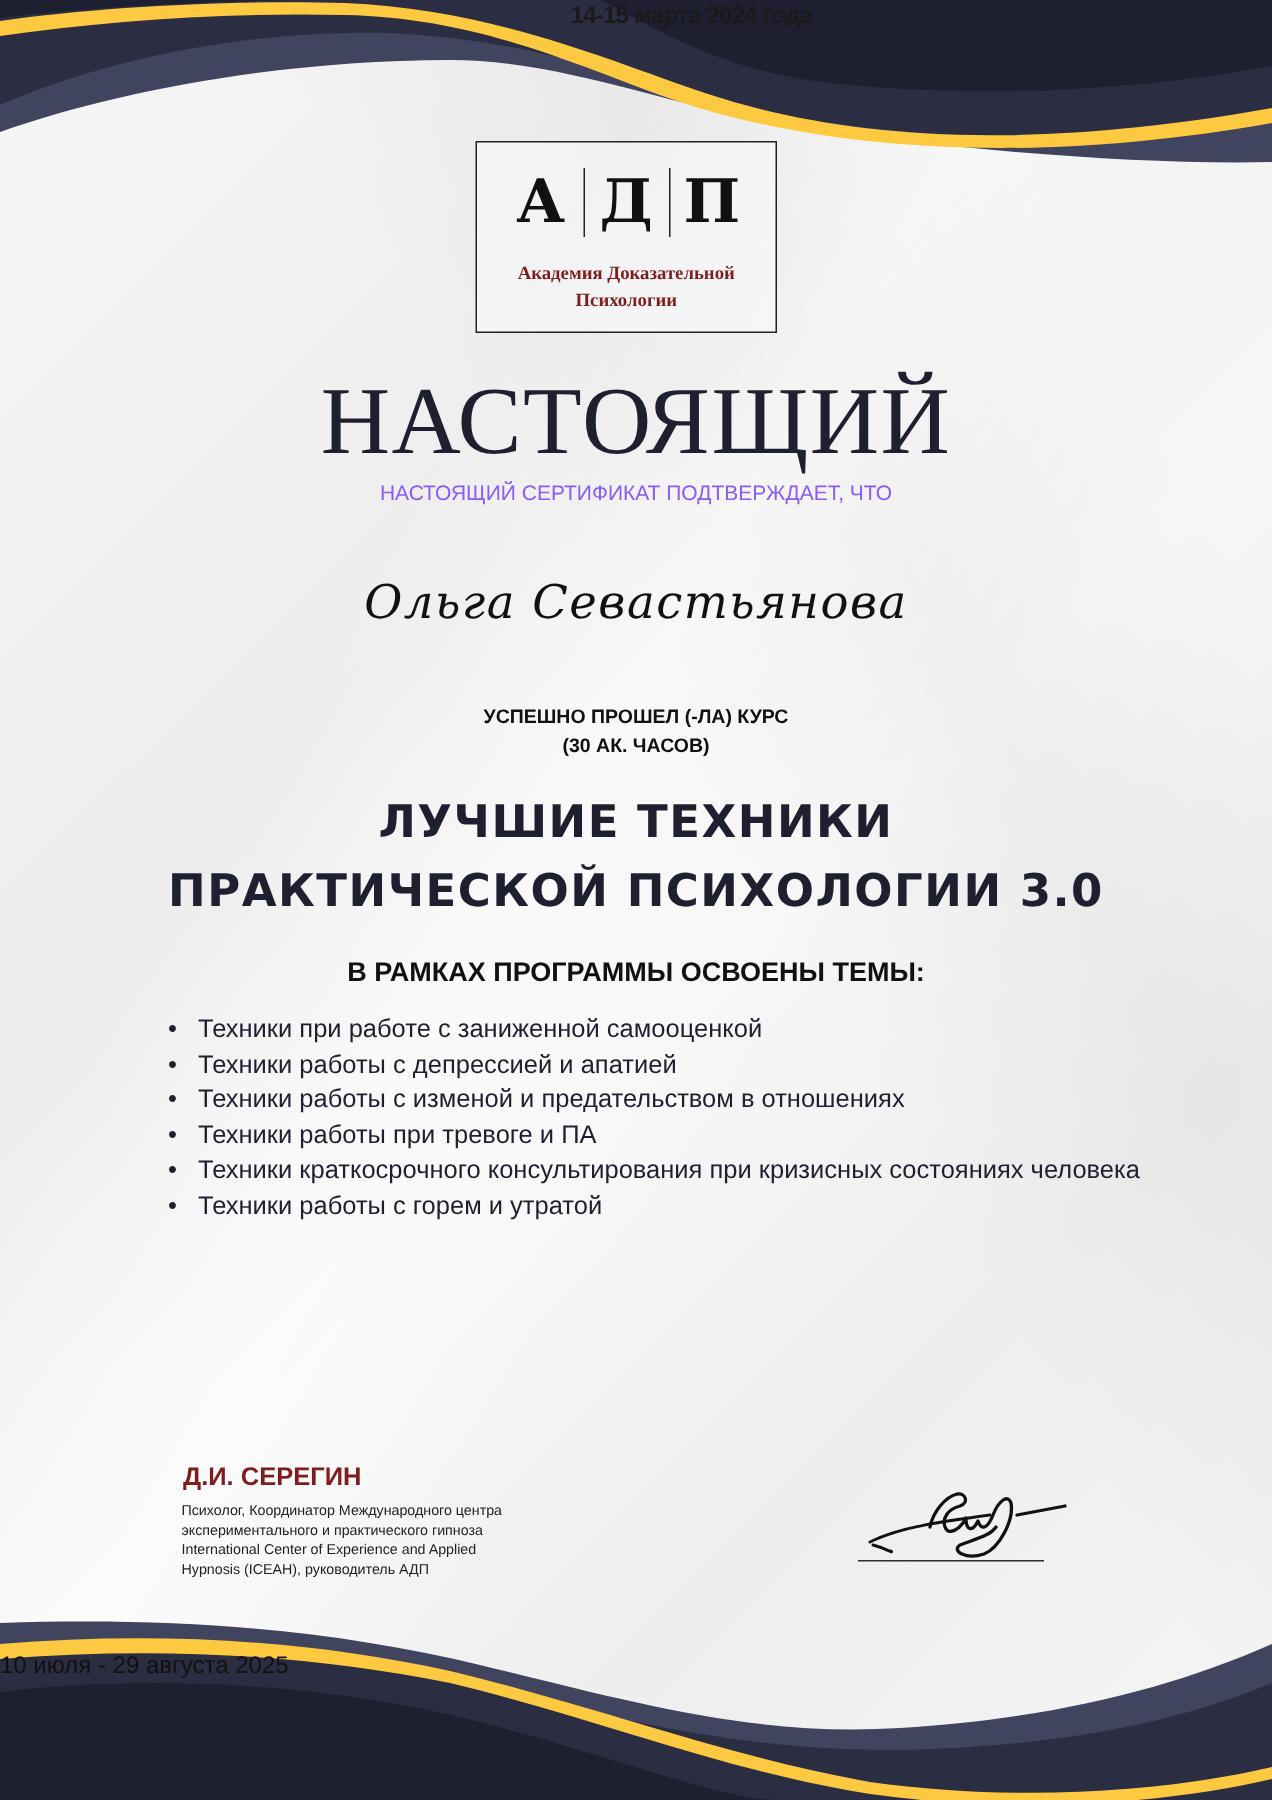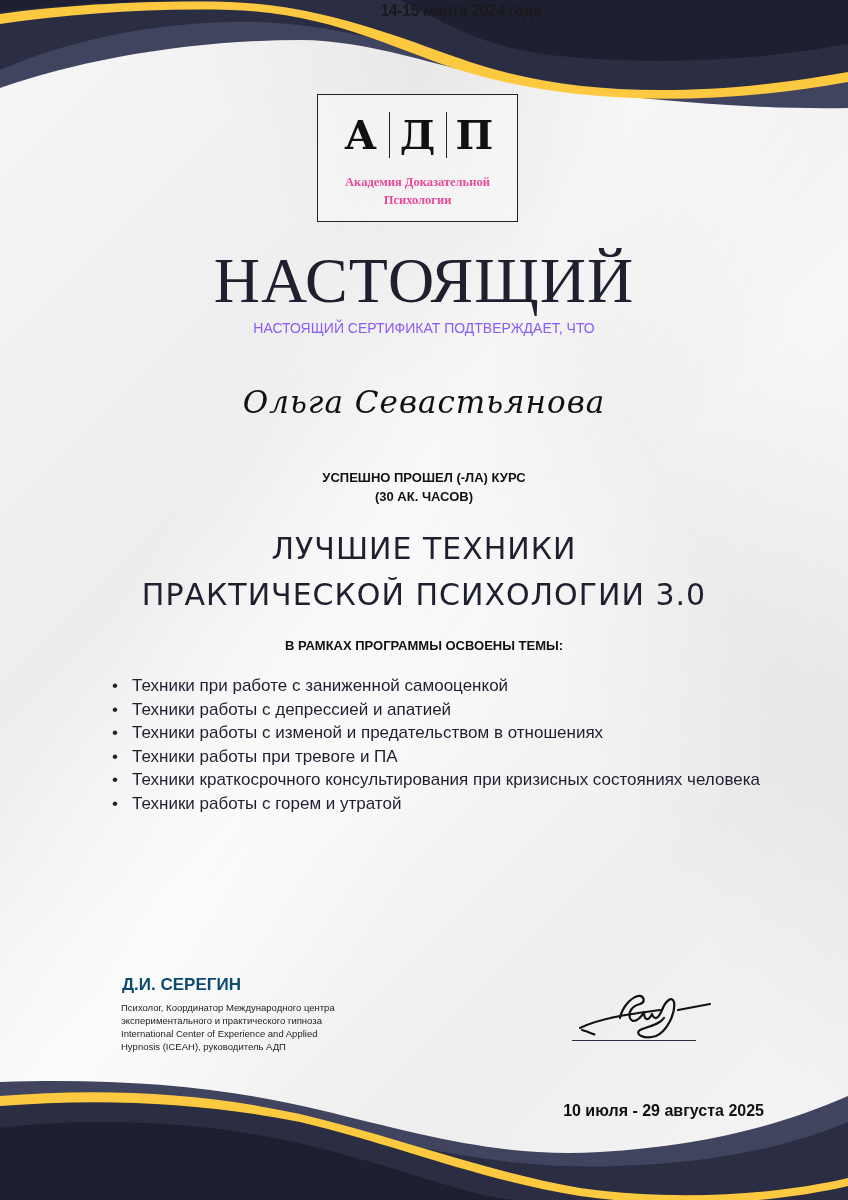--- a/index.html
+++ b/index.html
@@ -12,35 +12,35 @@
       linear-gradient(60deg, rgba(0,0,0,0) 55%, rgba(0,0,0,0.03) 70%, rgba(0,0,0,0) 85%); }
   svg.wave { position:absolute; left:0; width:848px; }
   .top-wave { top:0; height:130px; }
   .bottom-wave { bottom:0; height:130px; }
   .top-date { position:absolute; top:0; left:0; width:848px; text-align:center;
     font-family:"Liberation Sans", sans-serif; font-weight:bold; font-size:16px; color:#1a1a1a; letter-spacing:-0.5px; line-height:22px;padding-left:37px; }
   .logo { position:absolute; left:317px; top:94px; width:201px; height:128px; border:1.5px solid #222; box-sizing:border-box; background:rgba(255,255,255,0.4); }
   .logo-letters { position:absolute; top:16px; left:0; width:100%; display:flex; justify-content:center; align-items:center; font-family:"DejaVu Serif", serif; font-weight:bold; font-size:40px; color:#111; }
   .logo-letters span.l { width:44px; text-align:center; }
   .logo-letters span.sep { width:1px; height:46px; background:#222; margin:0 6px; }
-  .logo-sub { position:absolute; top:78px; left:0; width:100%; text-align:center; font-family:"Liberation Serif", serif; font-weight:bold; font-size:12.5px; line-height:18px; color:#ec4899; }
+  .logo-sub { position:absolute; top:78px; left:0; width:100%; text-align:center; font-family:"Liberation Serif", serif; font-weight:bold; font-size:12.5px; line-height:18px; color:#7f1d1d; }
   .title { position:absolute; top:246px; left:0; width:848px; text-align:center; font-family:"Liberation Serif", serif; font-size:64px; color:#1e2030; letter-spacing:1px; line-height:70px; }
   .subtitle { position:absolute; top:320px; left:0; width:848px; text-align:center; font-family:"Liberation Sans", sans-serif; font-size:14px; color:#8b5cf6; }
   .recipient { position:absolute; top:384px; left:0; width:848px; text-align:center; font-family:"DejaVu Serif", serif; font-style:italic; font-size:31px; color:#111; letter-spacing:1px; }
   .completed { position:absolute; top:468px; left:0; width:848px; text-align:center; font-family:"Liberation Sans", sans-serif; font-weight:bold; font-size:13px; line-height:19px; color:#111; }
-  .course { position:absolute; top:526px; left:0; width:848px; text-align:center; font-family:"DejaVu Sans", sans-serif; font-weight:normal; font-size:30px; line-height:46px; color:#1e2030; letter-spacing:1px; }
-  .topics-head { position:absolute; top:638px; left:0; width:848px; text-align:center; font-family:"Liberation Sans", sans-serif; font-weight:bold; font-size:13px; color:#111; }
+  .course { position:absolute; top:526px; left:0; width:848px; text-align:center; font-family:"DejaVu Sans", sans-serif; font-weight:bold; font-size:30px; line-height:46px; color:#1e2030; letter-spacing:1px; }
+  .topics-head { position:absolute; top:638px; left:0; width:848px; text-align:center; font-family:"Liberation Sans", sans-serif; font-weight:bold; font-size:18px; color:#111; }
   .topics { position:absolute; top:674px; left:112px; width:660px; margin:0; padding:0 0 0 20px; list-style:none; font-family:"Liberation Sans", sans-serif; font-size:17px; line-height:23.5px; color:#1e2030; }
   .topics li { position:relative; }
   .topics li::before { content:"•"; position:absolute; left:-20px; }
-  .signer-name { position:absolute; top:975px; left:122px; font-family:"Liberation Sans", sans-serif; font-weight:bold; font-size:17px; color:#0c4a6e; }
+  .signer-name { position:absolute; top:975px; left:122px; font-family:"Liberation Sans", sans-serif; font-weight:bold; font-size:17px; color:#7f1d1d; }
   .signer-desc { position:absolute; top:1001px; left:121px; width:220px; font-family:"Liberation Sans", sans-serif; font-size:9.5px; line-height:13px; color:#222; }
   .signature { position:absolute; left:560px; top:970px; width:180px; height:80px; }
   .sig-line { position:absolute; left:572px; top:1040px; width:124px; height:1px; background:#2a2d45; }
-  .bottom-date { position:absolute; top:1102px; left:0; width:764px; text-align:right; font-family:"Liberation Sans", sans-serif; font-weight:bold; font-size:16px; color:#111; z-index:3; }
+  .bottom-date { position:absolute; top:1102px; left:0; width:764px; text-align:left; font-family:"Liberation Sans", sans-serif; font-weight:normal; font-size:16px; color:#111; z-index:3; }
 </style>
 </head>
 <body>
 
 <div class="bg-sheen"></div>
 
 <svg class="wave top-wave" viewBox="0 0 848 130" preserveAspectRatio="none">
   <path d="M0,0 H848 V108 C760,110 640,100 540,86 C460,76 380,40 300,40 C190,40 80,60 0,88 Z" fill="#40445f"></path>
   <path d="M0,0 H848 V80 C760,95 640,96 540,80 C440,64 380,28 260,22 C160,20 70,40 0,70 Z" fill="#2b2d42"></path>
   <path d="M0,14 C70,4 160,0 230,2 C330,6 410,42 470,62 C560,92 680,102 848,72 V82 C690,110 560,100 466,72 C400,52 330,12 230,10 C150,8 70,14 0,24 Z" fill="#fdc940"></path>

